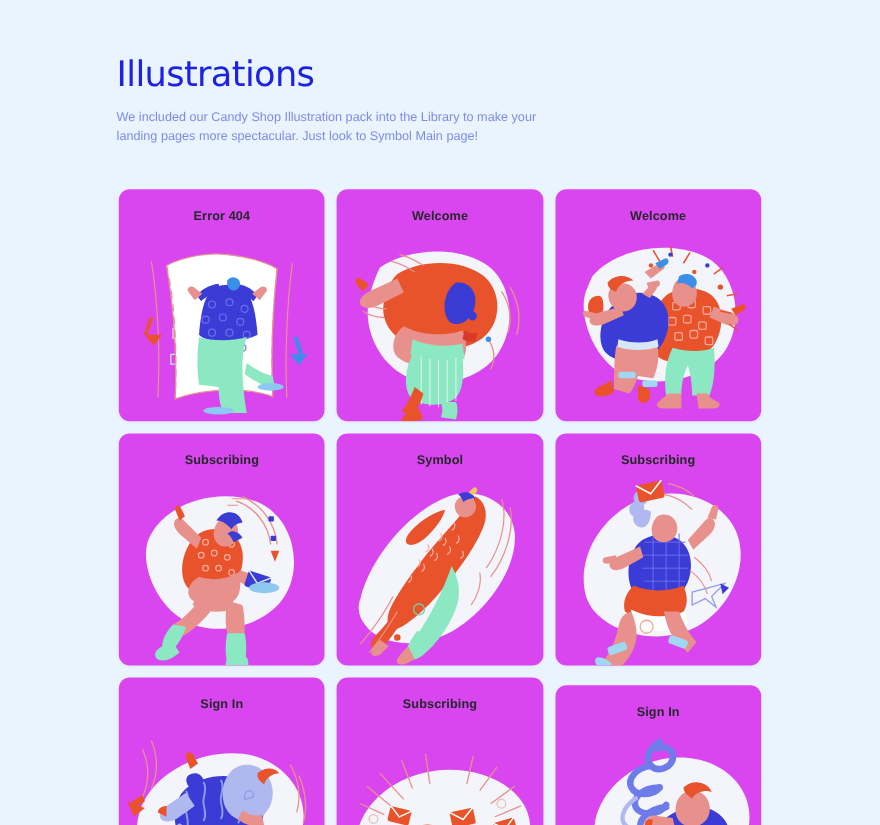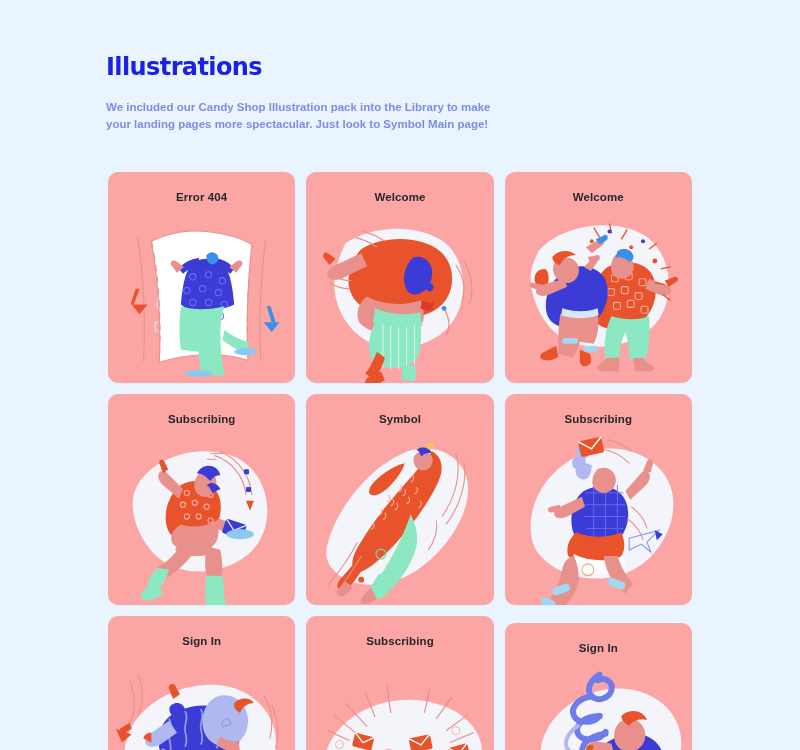--- a/index.html
+++ b/index.html
@@ -10,49 +10,49 @@
   body {
     background: #eaf4fe;
     font-family: "Liberation Sans", sans-serif;
     -webkit-font-smoothing: antialiased;
   }
   .page { position: relative; width: 800px; height: 750px; overflow: hidden; }
 
   .header { position: absolute; left: 106px; top: 48px; width: 420px; }
   .page-title {
     font-family: "DejaVu Sans", sans-serif;
-    font-size: 24px;
+    font-size: 32px;
     line-height: 38px;
-    font-weight: 700;
+    font-weight: 400;
     letter-spacing: -0.6px;
     color: #1b22e3;
   }
   .page-subtitle {
     margin-top: 13px;
     font-size: 11.5px;
     line-height: 16.5px;
     color: #7e8ce8;
     max-width: 400px;
-    font-weight: 700;
+    font-weight: 400;
   }
 
   .grid {
     position: absolute;
     left: 108px;
     top: 172px;
     width: 584px;
     display: grid;
     grid-template-columns: repeat(3, 1fr);
     column-gap: 11px;
     row-gap: 11px;
     align-items: start;
   }
 
   .card {
-    background: #fca5a5;
+    background: #d946ef;
     border-radius: 10px;
     height: 211px;
     overflow: hidden;
     position: relative;
     box-shadow: 0 1px 2px rgba(120,140,190,0.07);
   }
   .card.offset { margin-top: 7px; }
 
   .card-title {
     text-align: center;

